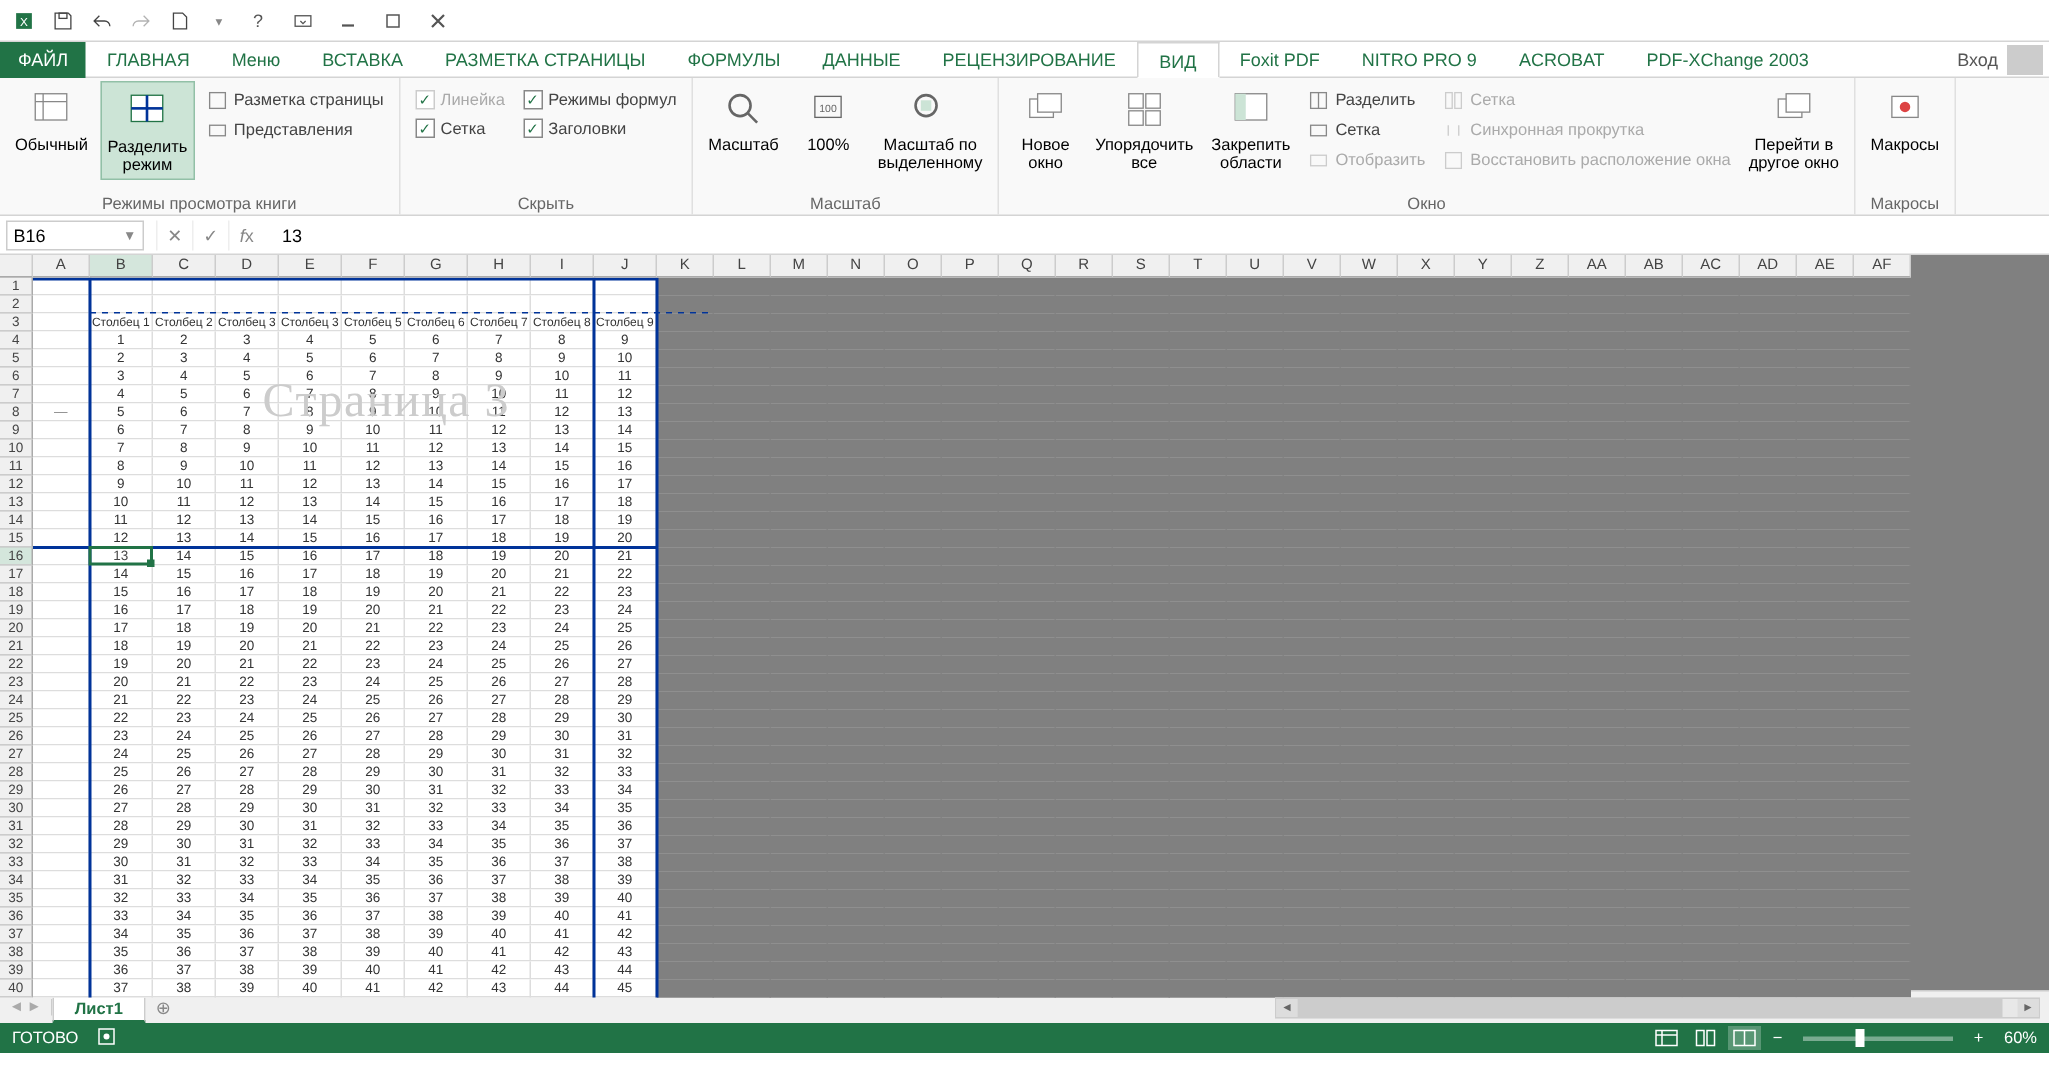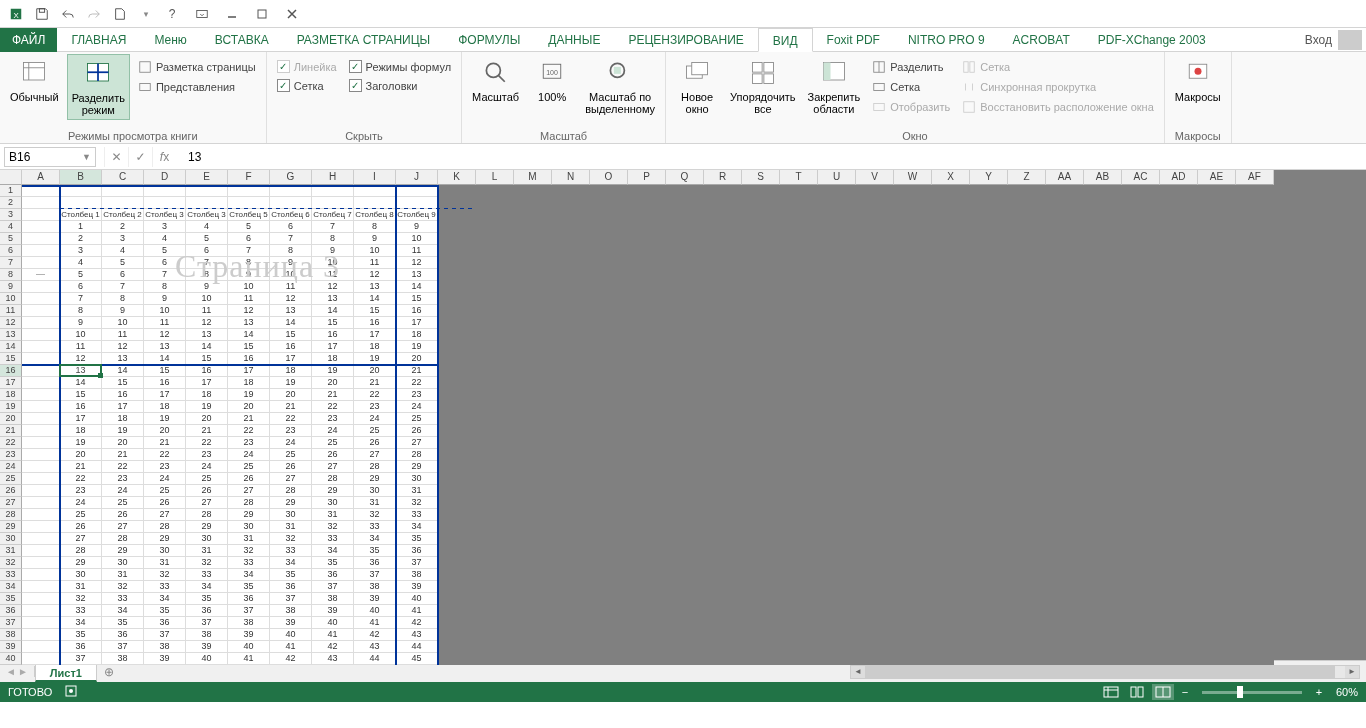--- a/index.html
+++ b/index.html
@@ -340,20 +340,30 @@
             </svg>
             <span>Синхронная прокрутка</span>
           </div>
         <div class="hbtn disabled">
             <svg viewBox="0 0 16 16">
               <rect x="2" y="2" width="12" height="12" fill="none" stroke="#ccc"></rect>
             </svg>
             <span>Восстановить расположение окна</span>
           </div>
       </div>
+      <div class="vbtn">
+          <div class="vbtn-icon">
+            <svg viewBox="0 0 32 32">
+              <rect x="4" y="8" width="18" height="14" fill="#fff" stroke="#888"></rect>
+              <rect x="10" y="4" width="18" height="14" fill="#fff" stroke="#888"></rect>
+            </svg>
+          </div>
+          <div class="vbtn-text" style="white-space:pre-line">Перейти в
+другое окно</div>
+        </div>
     </div>
     <div class="rgroup-label">Окно</div>
   </div>
 
   <div class="rgroup">
     <div class="rgroup-body">
       <div class="vbtn">
           <div class="vbtn-icon">
             <svg viewBox="0 0 32 32">
               <rect x="6" y="6" width="20" height="16" fill="#fff" stroke="#888"></rect>

